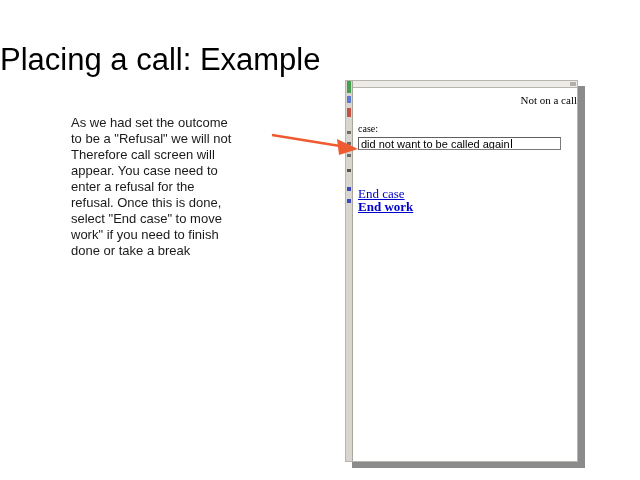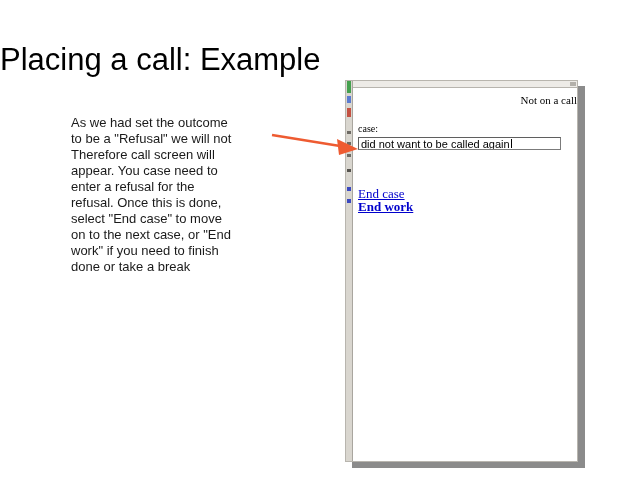--- a/index.html
+++ b/index.html
@@ -82,21 +82,20 @@
   <div class="slide-title">Placing a call: Example</div>
 
   <div class="body-text">
     <div>As we had set the outcome</div>
     <div>to be a "Refusal" we will not</div>
     <div>Therefore call screen will</div>
     <div>appear. You case need to</div>
     <div>enter a refusal for the</div>
     <div>refusal. Once this is done,</div>
     <div>select "End case" to move</div>
-    <div>on to the next case, or "End</div>
     <div>work" if you need to finish</div>
     <div>done or take a break</div>
   </div>
 
   <div class="shot">
 
     <div class="edge-strip">
       <div class="frag frag-green"></div>
       <div class="frag frag-blue"></div>
       <div class="frag frag-red"></div>

